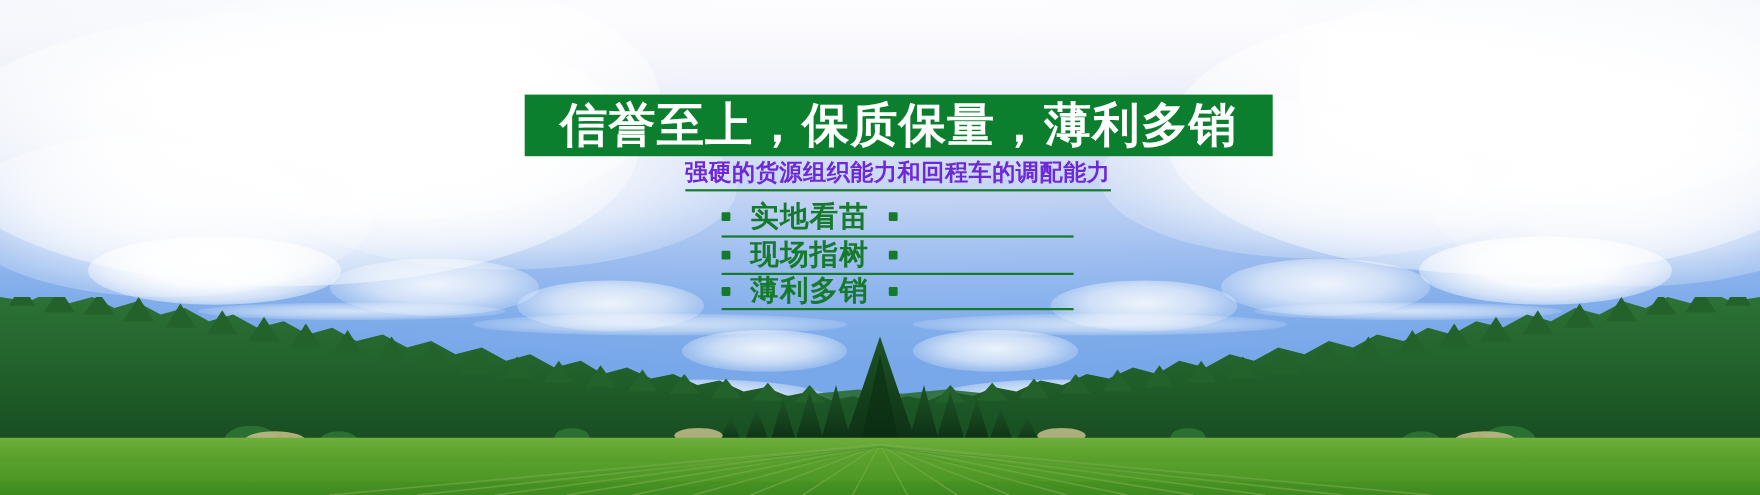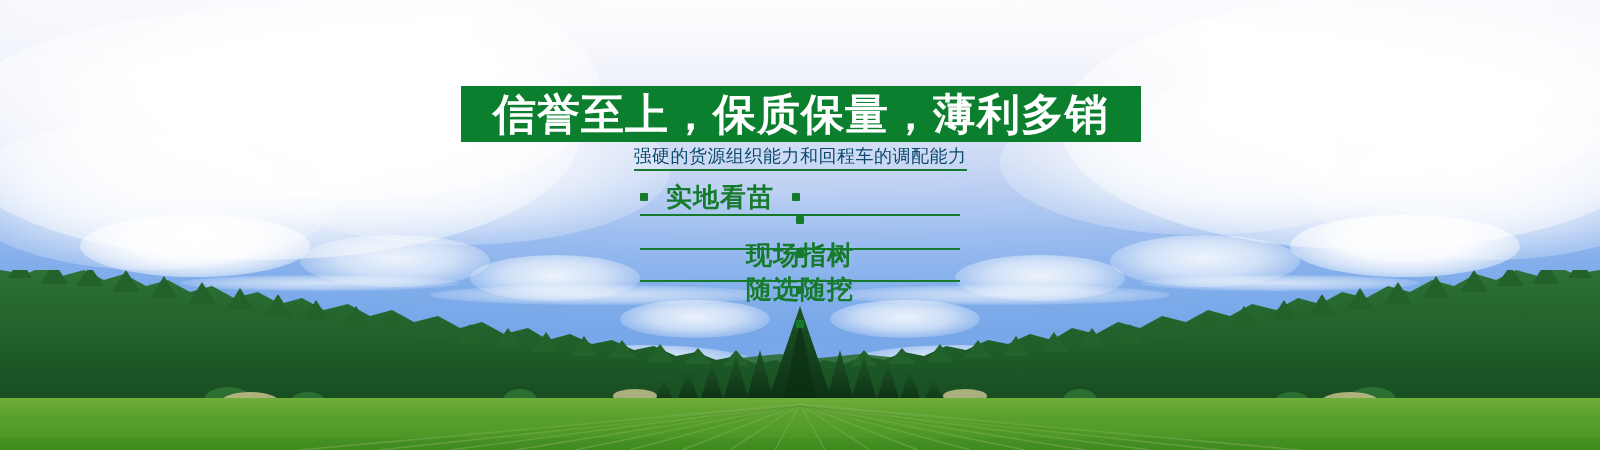--- a/index.html
+++ b/index.html
@@ -115,21 +115,21 @@
   .c-w4 { left:1140px; top:275px; width:280px; height:16px; }
 
   
   .mountains { position:absolute; left:0; bottom:0; width:1600px; height:120px; }
 
   
   .landscape { position:absolute; left:0; bottom:0; width:1600px; height:180px; }
 
   
   .content {
-    position:absolute; left:0; top:0;
+    position:absolute; left:16px; top:0;
     width:1476px; height:450px;
     text-align:center;
   }
 
   .headline-bar {
     position:absolute;
     left:461px; top:86px;
     width:680px; height:56px;
     background:#0b7f2e;
     display:flex; align-items:center; justify-content:center;
@@ -144,44 +144,44 @@
     font-family:"DejaVu Sans","Liberation Sans",sans-serif;
   }
 
   .subtitle {
     position:absolute;
     left:0; top:146px; width:1600px;
     text-align:center;
   }
   .subtitle-text {
     display:inline-block;
-    color:#0c4a6e;
-    font-size:18px;
-    font-weight:normal;
+    color:#6d28d9;
+    font-size:21px;
+    font-weight:bold;
     letter-spacing:0.5px;
     line-height:1.1;
     padding-bottom:3px;
     border-bottom:2px solid #157a2c;
     white-space:nowrap;
     font-family:"DejaVu Sans","Liberation Sans",sans-serif;
   }
 
   .feature-list {
     position:absolute;
     left:640px; top:180px;
     width:320px;
   }
   .feature-row {
     position:relative;
     height:34px;
     display:flex;
     align-items:center;
     gap:18px;
   }
-  .feature-row + .feature-row { border-top:2px solid #157a2c;flex-direction:column; }
+  .feature-row + .feature-row { border-top:2px solid #157a2c; }
   .feature-list .feature-row:last-child { border-bottom:2px solid #157a2c; }
 
   .bullet-dot {
     width:8px; height:8px;
     background:#157a2c;
     flex:0 0 auto;
     border-radius:1px;
   }
   .feature-text {
     color:#157a2c;
@@ -429,20 +429,20 @@
 
       <div class="feature-row">
         <span class="bullet-dot"></span>
         <span class="feature-text">现场指树</span>
         <span class="bullet-dot"></span>
       </div>
 
 
       <div class="feature-row">
         <span class="bullet-dot"></span>
-        <span class="feature-text">随选随挖</span>
+        <span class="feature-text">薄利多销</span>
         <span class="bullet-dot"></span>
       </div>
 
 
     </div>
   </div>
 </div>
 
 </body></html>

